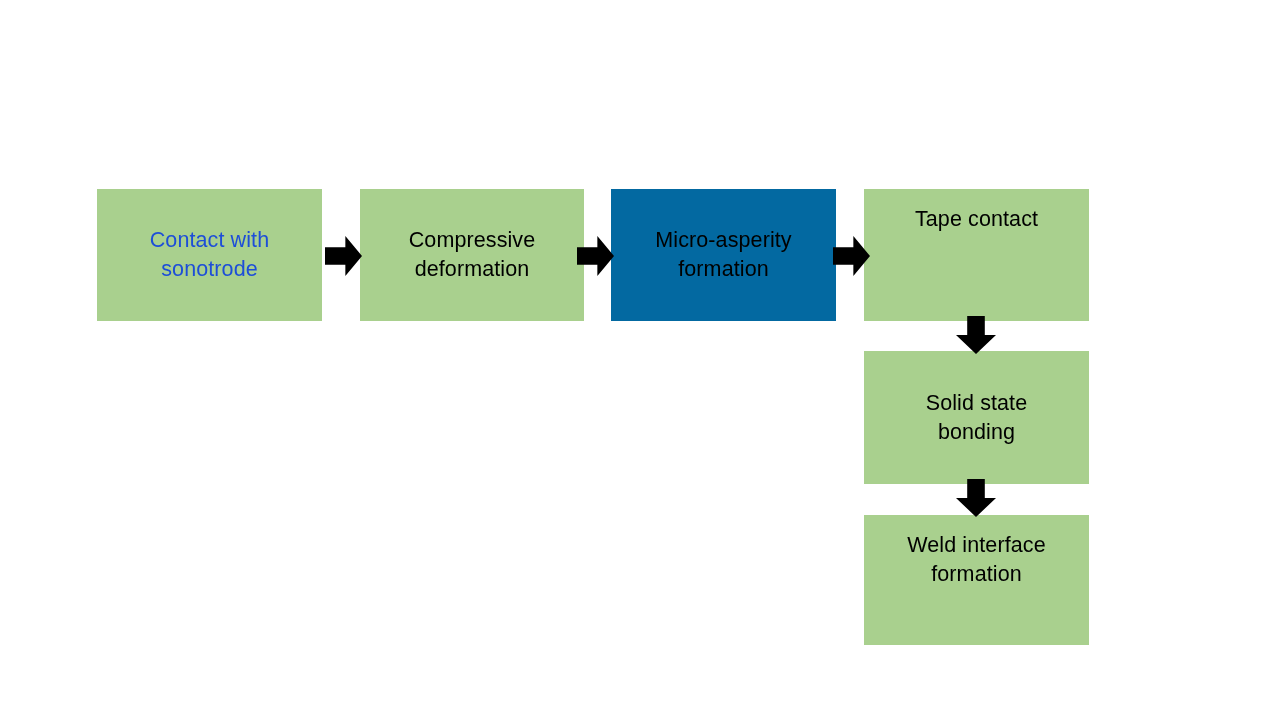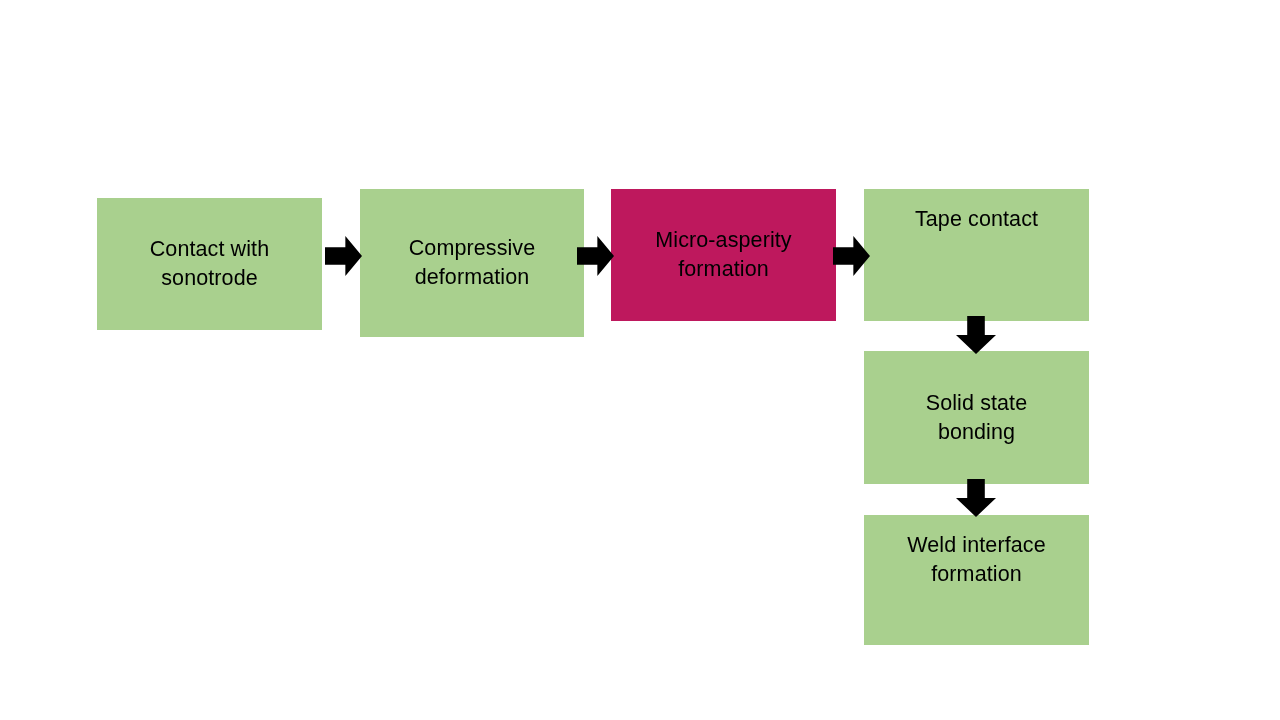--- a/index.html
+++ b/index.html
@@ -45,25 +45,25 @@
   .arrow svg {
     display: block;
     width: 100%;
     height: 100%;
   }
 </style>
 </head>
 <body>
 
 <div id="canvas" style="background: rgb(255, 255, 255);">
-    <div class="node mid" style="left: 97px; top: 198px; width: 225px; height: 132px; background: rgb(169, 208, 142); color: #000000;"><span>Contact with
+    <div class="node mid" style="left: 97px; top: 189px; width: 225px; height: 132px; background: rgb(169, 208, 142); color: #1d4ed8;"><span>Contact with
 sonotrode</span></div>
-    <div class="node mid" style="left: 360px; top: 189px; width: 224px; height: 148px; background: rgb(169, 208, 142); color: rgb(0, 0, 0);"><span>Compressive
+    <div class="node mid" style="left: 360px; top: 189px; width: 224px; height: 132px; background: rgb(169, 208, 142); color: rgb(0, 0, 0);"><span>Compressive
 deformation</span></div>
-    <div class="node mid" style="left: 611px; top: 189px; width: 225px; height: 132px; background: #be185d; color: rgb(0, 0, 0);"><span>Micro-asperity
+    <div class="node mid" style="left: 611px; top: 189px; width: 225px; height: 132px; background: #0369a1; color: rgb(0, 0, 0);"><span>Micro-asperity
 formation</span></div>
     <div class="node mid" style="left: 864px; top: 351px; width: 225px; height: 133px; background: rgb(169, 208, 142); color: rgb(0, 0, 0);"><span>Solid state
 bonding</span></div>
     <div class="node top" style="left: 864px; top: 189px; width: 225px; height: 132px; background: rgb(169, 208, 142); color: rgb(0, 0, 0);"><span>Tape contact</span></div>
     <div class="node top" style="left: 864px; top: 515px; width: 225px; height: 130px; background: rgb(169, 208, 142); color: rgb(0, 0, 0); text-align: center;"><span>Weld interface
 formation</span></div>
     <div class="arrow" style="left: 325px; top: 236px; width: 37px; height: 40px;">
       <svg viewBox="0 0 100 100" preserveAspectRatio="none">
         <polygon points="0,28 55,28 55,0 100,50 55,100 55,72 0,72" fill="#000000"></polygon>
       </svg>

